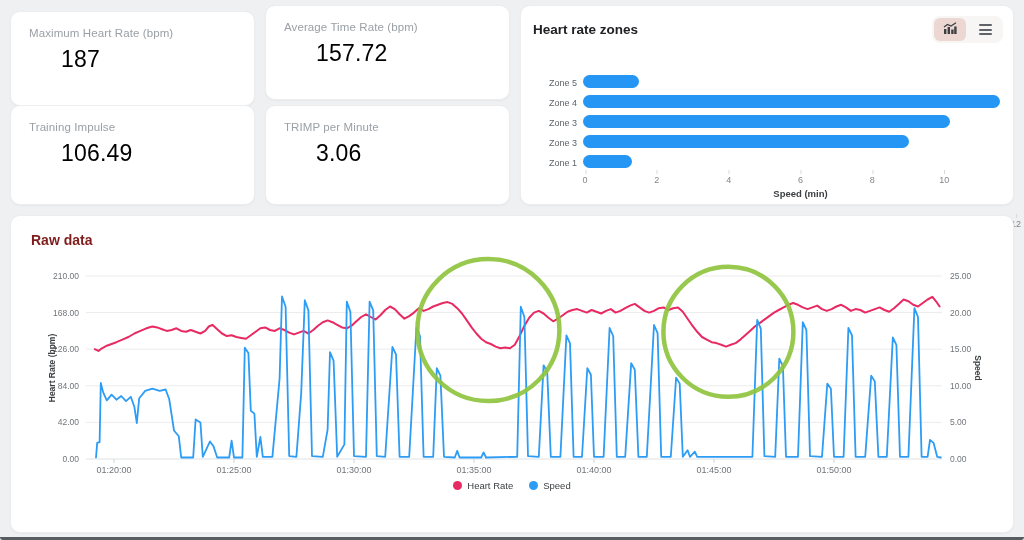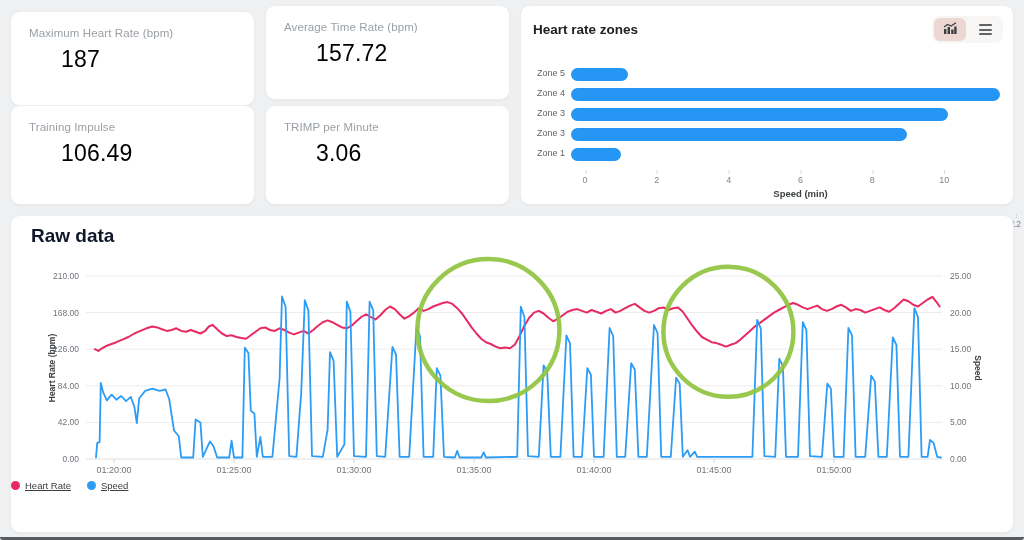--- a/index.html
+++ b/index.html
@@ -29,35 +29,35 @@
   
   #card-zones { left:520px; top:5px; width:494px; height:200px; }
   .zones-title { position:absolute; left:12px; top:16px; font-size:13.5px; font-weight:700; color:#202124; }
   .zones-toolbar { position:absolute; right:10px; top:10px; display:flex; gap:3px; background:#f7f6f5; border-radius:8px; padding:2px; }
   .tb-btn { width:32px; height:23px; border:none; border-radius:6px; display:flex; align-items:center; justify-content:center; cursor:pointer; background:transparent; }
   .tb-btn.active { background:#ecd7d3; }
   .hamburger { display:flex; flex-direction:column; gap:2.5px; }
   .hamburger span { display:block; width:13px; height:2px; background:#5f6368; border-radius:1px; }
 
   .zone-rows { position:absolute; left:14px; top:62px; width:467px; }
-  .zone-row { display:flex; align-items:flex-start; height:20px; }
+  .zone-row { display:flex; align-items:flex-end; height:20px;margin-left:12px; }
   .zone-label { width:30px; margin-right:6px; text-align:right; font-size:9px; color:#5f6368; flex:none; }
   .zone-track { position:relative; width:431px; height:13px; }
   .zone-bar { height:13px; border-radius:7px; }
   .zone-axis { position:absolute; left:64px; top:165px; width:431px; height:16px; font-size:9px; color:#80868b; }
   .zone-tick { position:absolute; transform:translateX(-50%); top:4px; }
   .zone-tick::before { content:""; position:absolute; left:50%; top:-5px; width:1px; height:4px; background:#d7dadd; }
   .zone-xlabel { position:absolute; left:64px; top:182px; width:431px; text-align:center; font-size:9.5px; font-weight:700; color:#3c4043; }
 
   
   #card-raw { left:10px; top:215px; width:1004px; height:318px; }
-  .raw-title { position:absolute; left:20px; top:9px; font-size:19px; font-weight:700; color:#0f172a; }
+  .raw-title { position:absolute; left:20px; top:16px; font-size:14px; font-weight:700; color:#7f1d1d; }
   .raw-chart { position:absolute; left:0; top:40px; }
   svg { font-family:inherit; }
-  .raw-legend { position:absolute; left:0; top:264px; width:100%; display:flex; gap:16px; align-items:center;text-decoration:underline; }
+  .raw-legend { position:absolute; left:0; top:264px; width:100%; display:flex; justify-content:center; gap:16px; align-items:center; }
   .legend-item { display:flex; align-items:center; gap:5px; font-size:9.5px; color:#3c4043; }
   .legend-dot { width:9px; height:9px; border-radius:50%; flex:none; }
 
   .window-bottom-edge { position:absolute; left:0; right:0; bottom:0; height:3px; background:#595c60; border-radius:0 0 4px 4px; }
 </style>
 </head>
 <body>
 
 <div class="card stat-card" id="card-max">
   <div class="stat-label">Maximum Heart Rate (bpm)</div>

